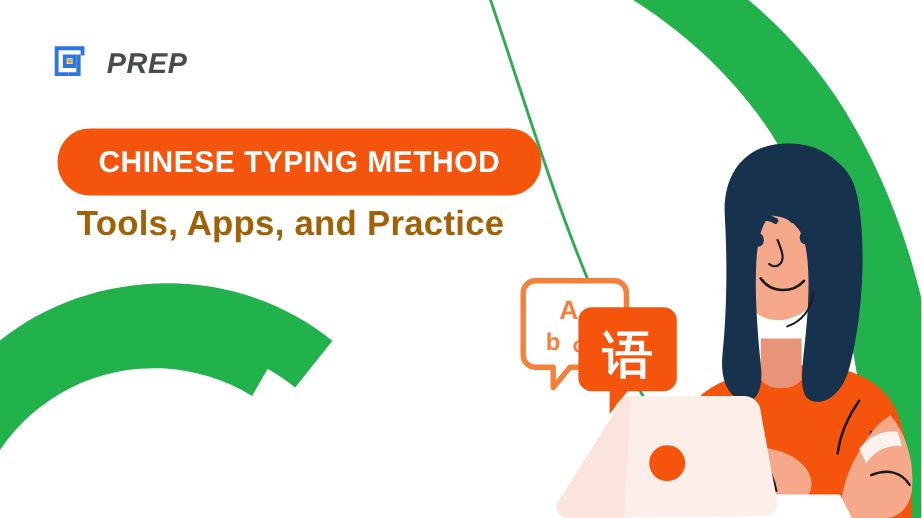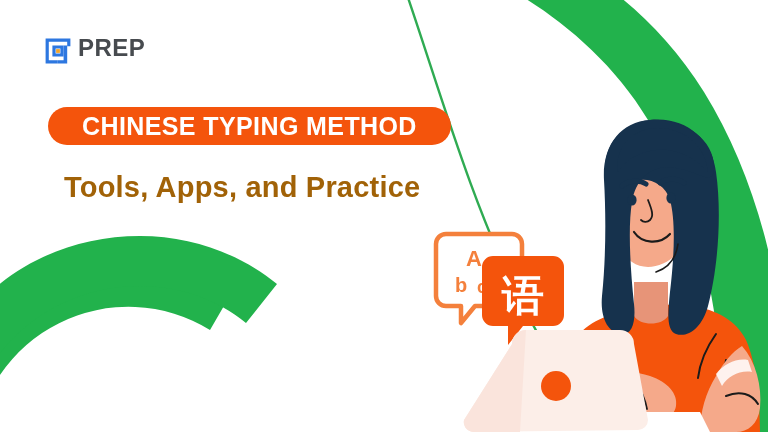--- a/index.html
+++ b/index.html
@@ -31,22 +31,23 @@
     height: 432px;
     z-index: 2;
   }
   
   .logo-row {
     position: absolute;
     left: 43px;
     top: 36px;
     z-index: 5;
     display: flex;
-    align-items: flex-start;
-    gap: 5px;
+    align-items: flex-end;
+    gap: 16px;
+    font-style: italic;
   }
   .logo-mark {
     width: 30px;
     height: 30px;
     display: block;
   }
   .logo-word {
     font-family: "Liberation Sans", sans-serif;
     font-size: 24px;
     font-weight: bold;
@@ -54,21 +55,21 @@
     color: #474b4f;
     line-height: 1;
     white-space: nowrap;
   }
   
   .title-pill {
     position: absolute;
     left: 48px;
     top: 107px;
     z-index: 5;
-    height: 38px;
+    height: 56px;
     padding: 0 34px;
     display: flex;
     align-items: center;
     justify-content: flex-end;
     background: #f4540c;
     border-radius: 27px;
     box-sizing: border-box;
   }
   .title-pill-text {
     font-family: "Liberation Sans", sans-serif;

